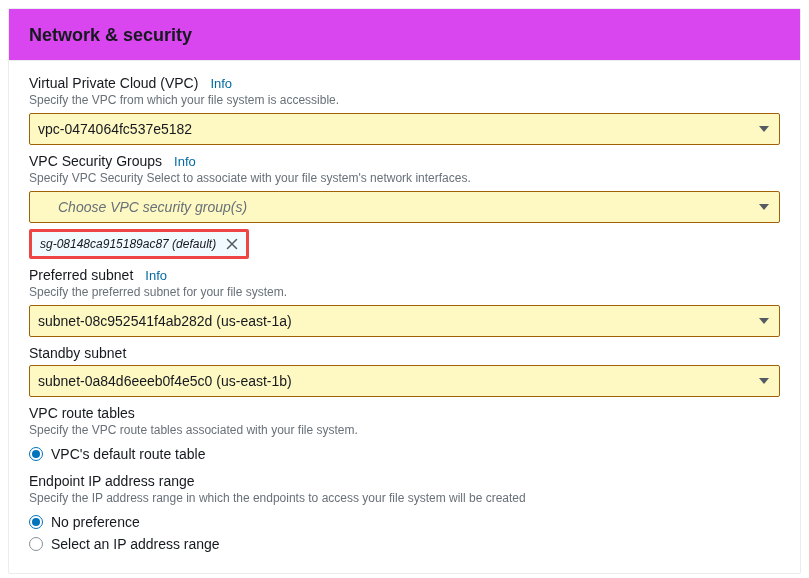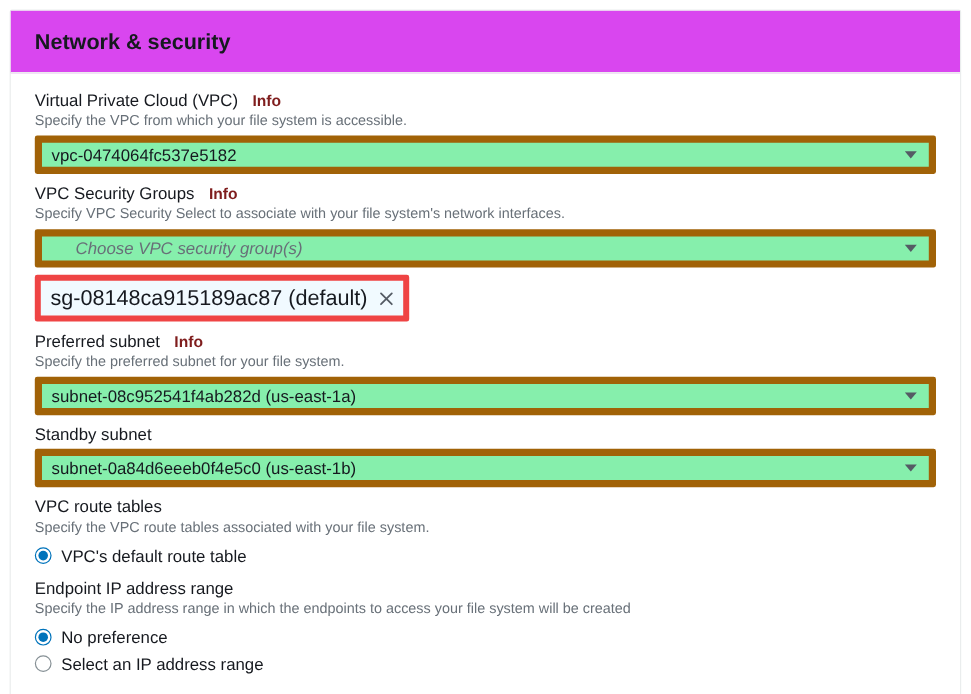--- a/index.html
+++ b/index.html
@@ -37,36 +37,36 @@
   .label-row {
     display: flex;
     align-items: baseline;
     gap: 12px;
   }
   .label {
     font-size: 14px;
     color: #16191f;
   }
   .info-link {
-    color: #7f1d1d;
+    color: #0369a1;
     font-size: 13px;
-    font-weight: 700;
+    font-weight: 400;
     cursor: pointer;
   }
   .desc {
     font-size: 12px;
     color: #687078;
     margin: 2px 0 6px 0;
   }
   .select {
     position: relative;
     width: 100%;
-    border: 6px solid #a16207;
+    border: 1px solid #a16207;
     border-radius: 2px;
-    background: #86efac;
+    background: #fef9c3;
     height: 32px;
     display: flex;
     align-items: center;
     padding: 0 30px 0 8px;
     cursor: pointer;
   }
   .select .value {
     font-size: 14px;
     color: #16191f;
   }
@@ -88,27 +88,28 @@
   }
   .tokens {
     margin-top: 6px;
     display: flex;
     flex-wrap: wrap;
     gap: 6px;
   }
   .token {
     display: inline-flex;
     align-items: center;
-    border: 5px solid #ef4444;
+    border: 3px solid #ef4444;
     background: #f1faff;
     color: #16191f;
-    font-size: 18px;
+    font-size: 12px;
     padding: 4px 6px 4px 8px;
     border-radius: 2px;
     gap: 8px;
+    font-style: italic;
   }
   .token .remove {
     width: 16px;
     height: 16px;
     display: inline-flex;
     align-items: center;
     justify-content: center;
     cursor: pointer;
     color: #545b64;
   }

